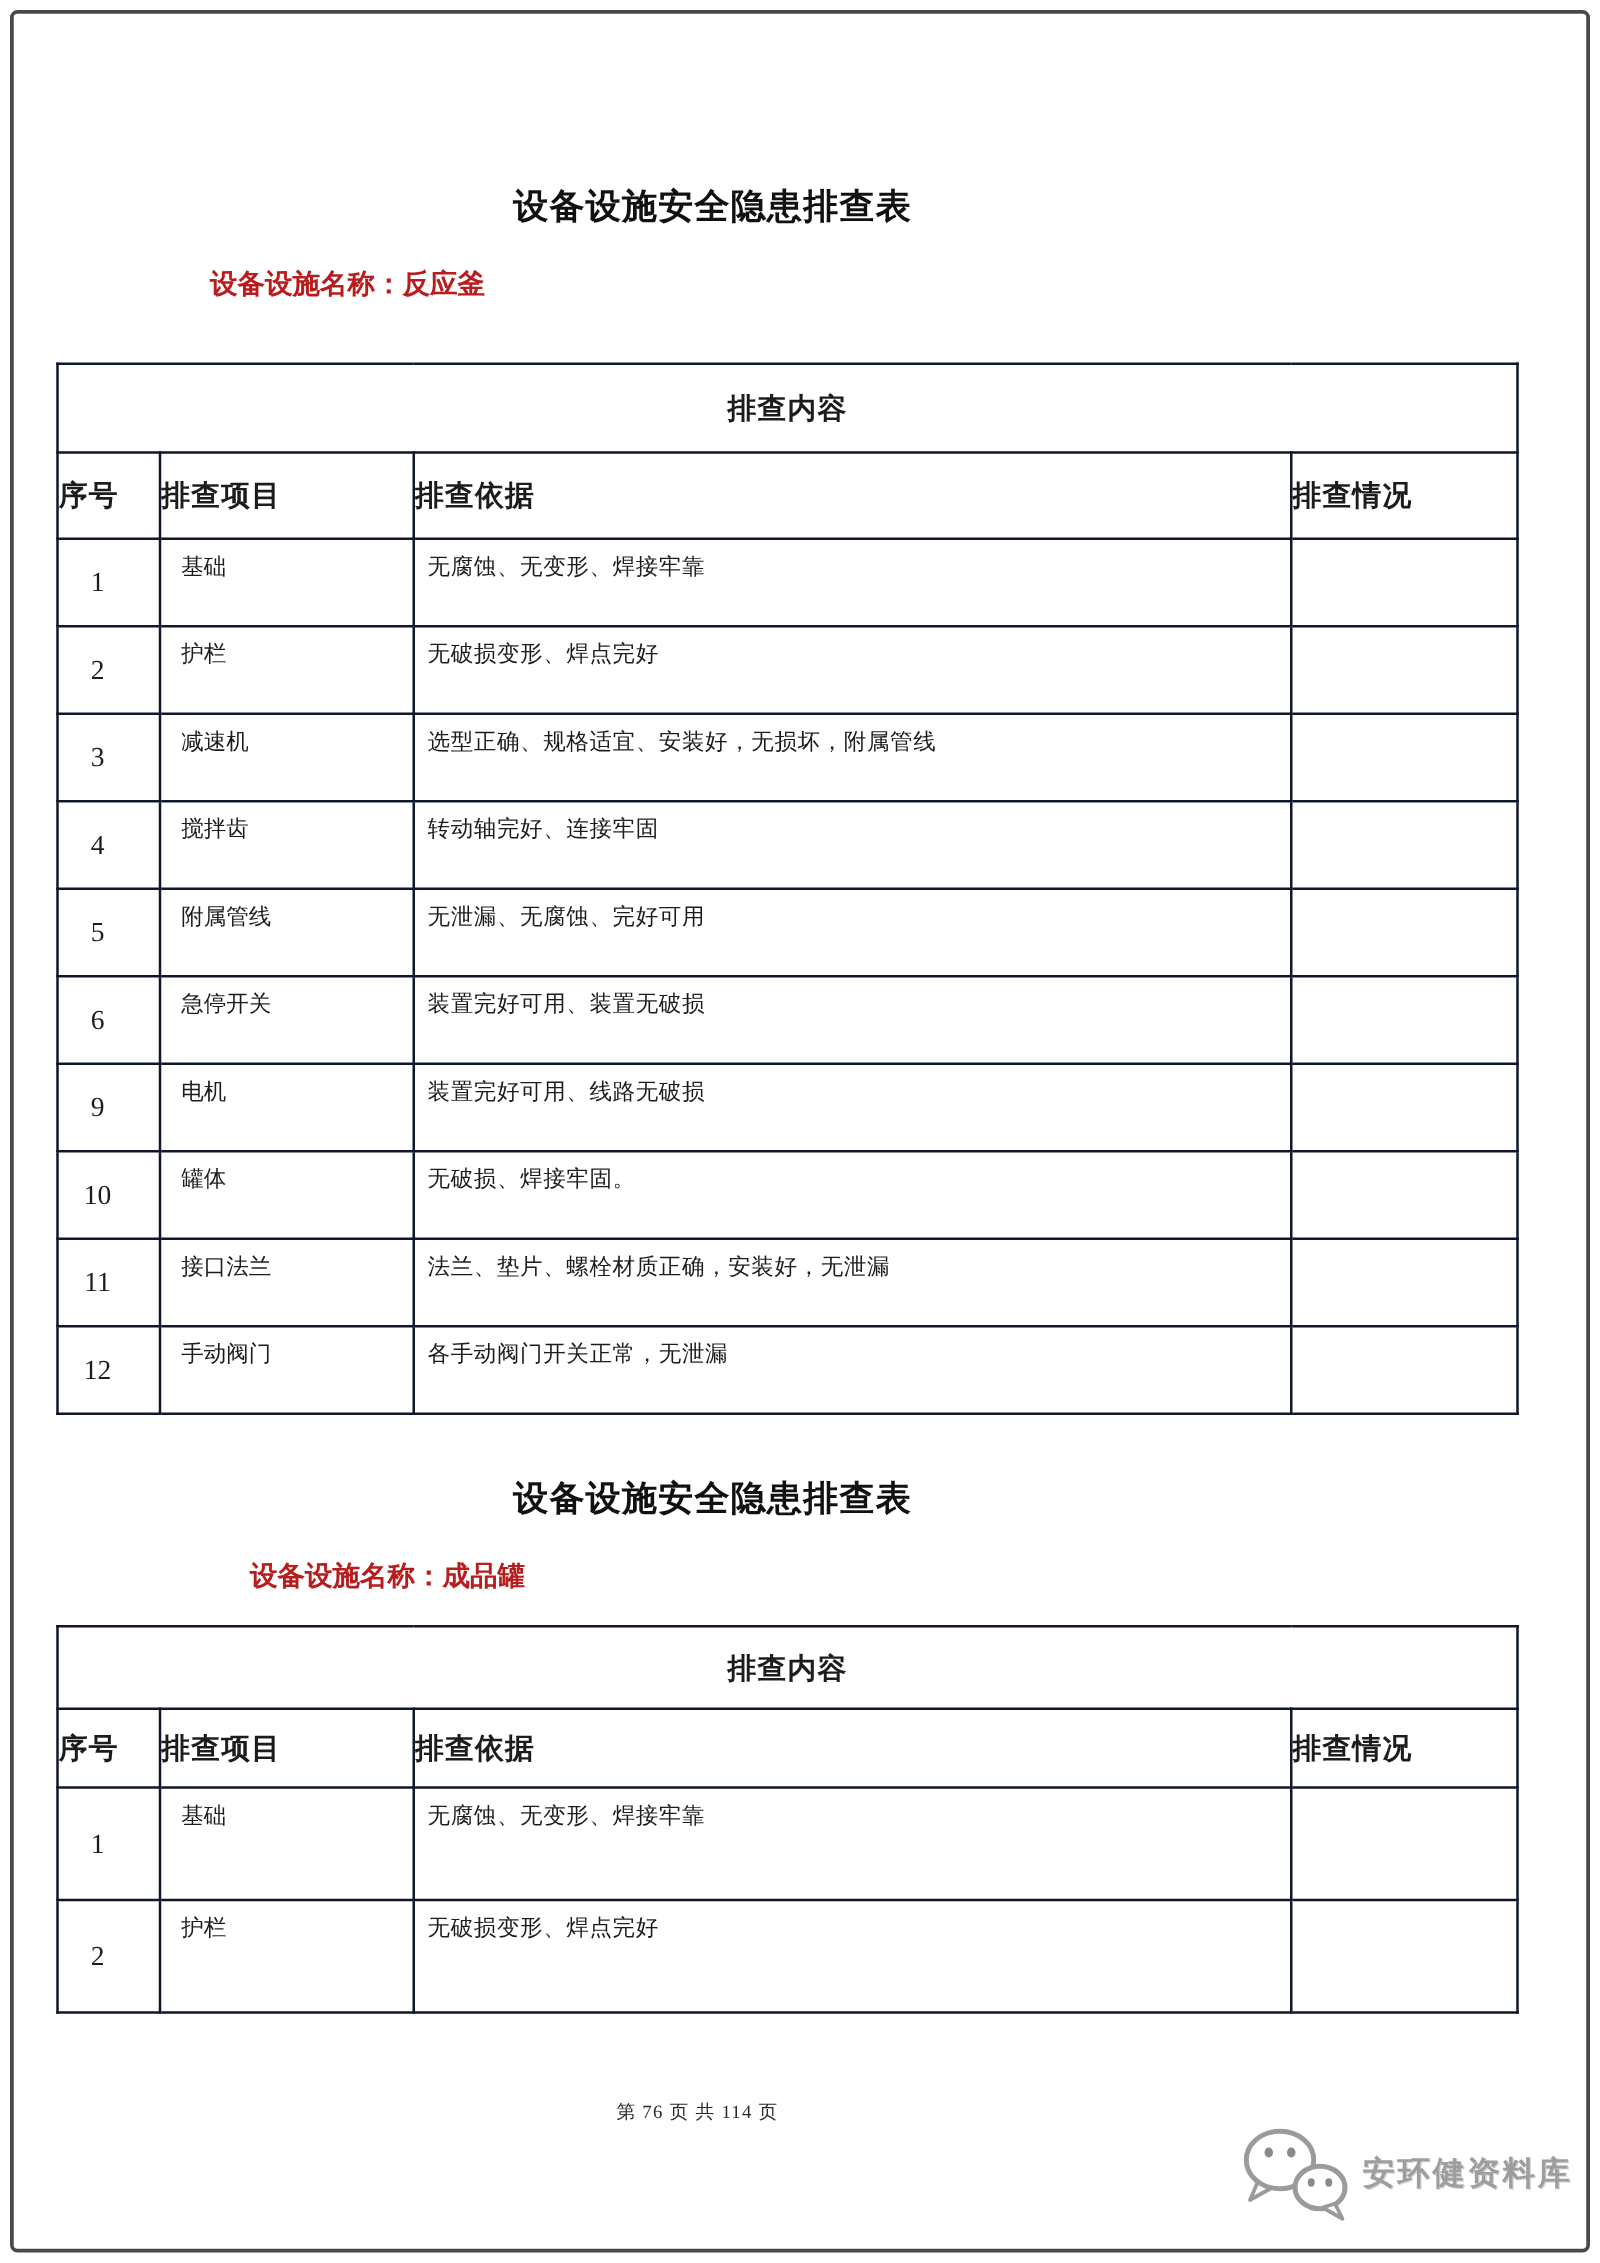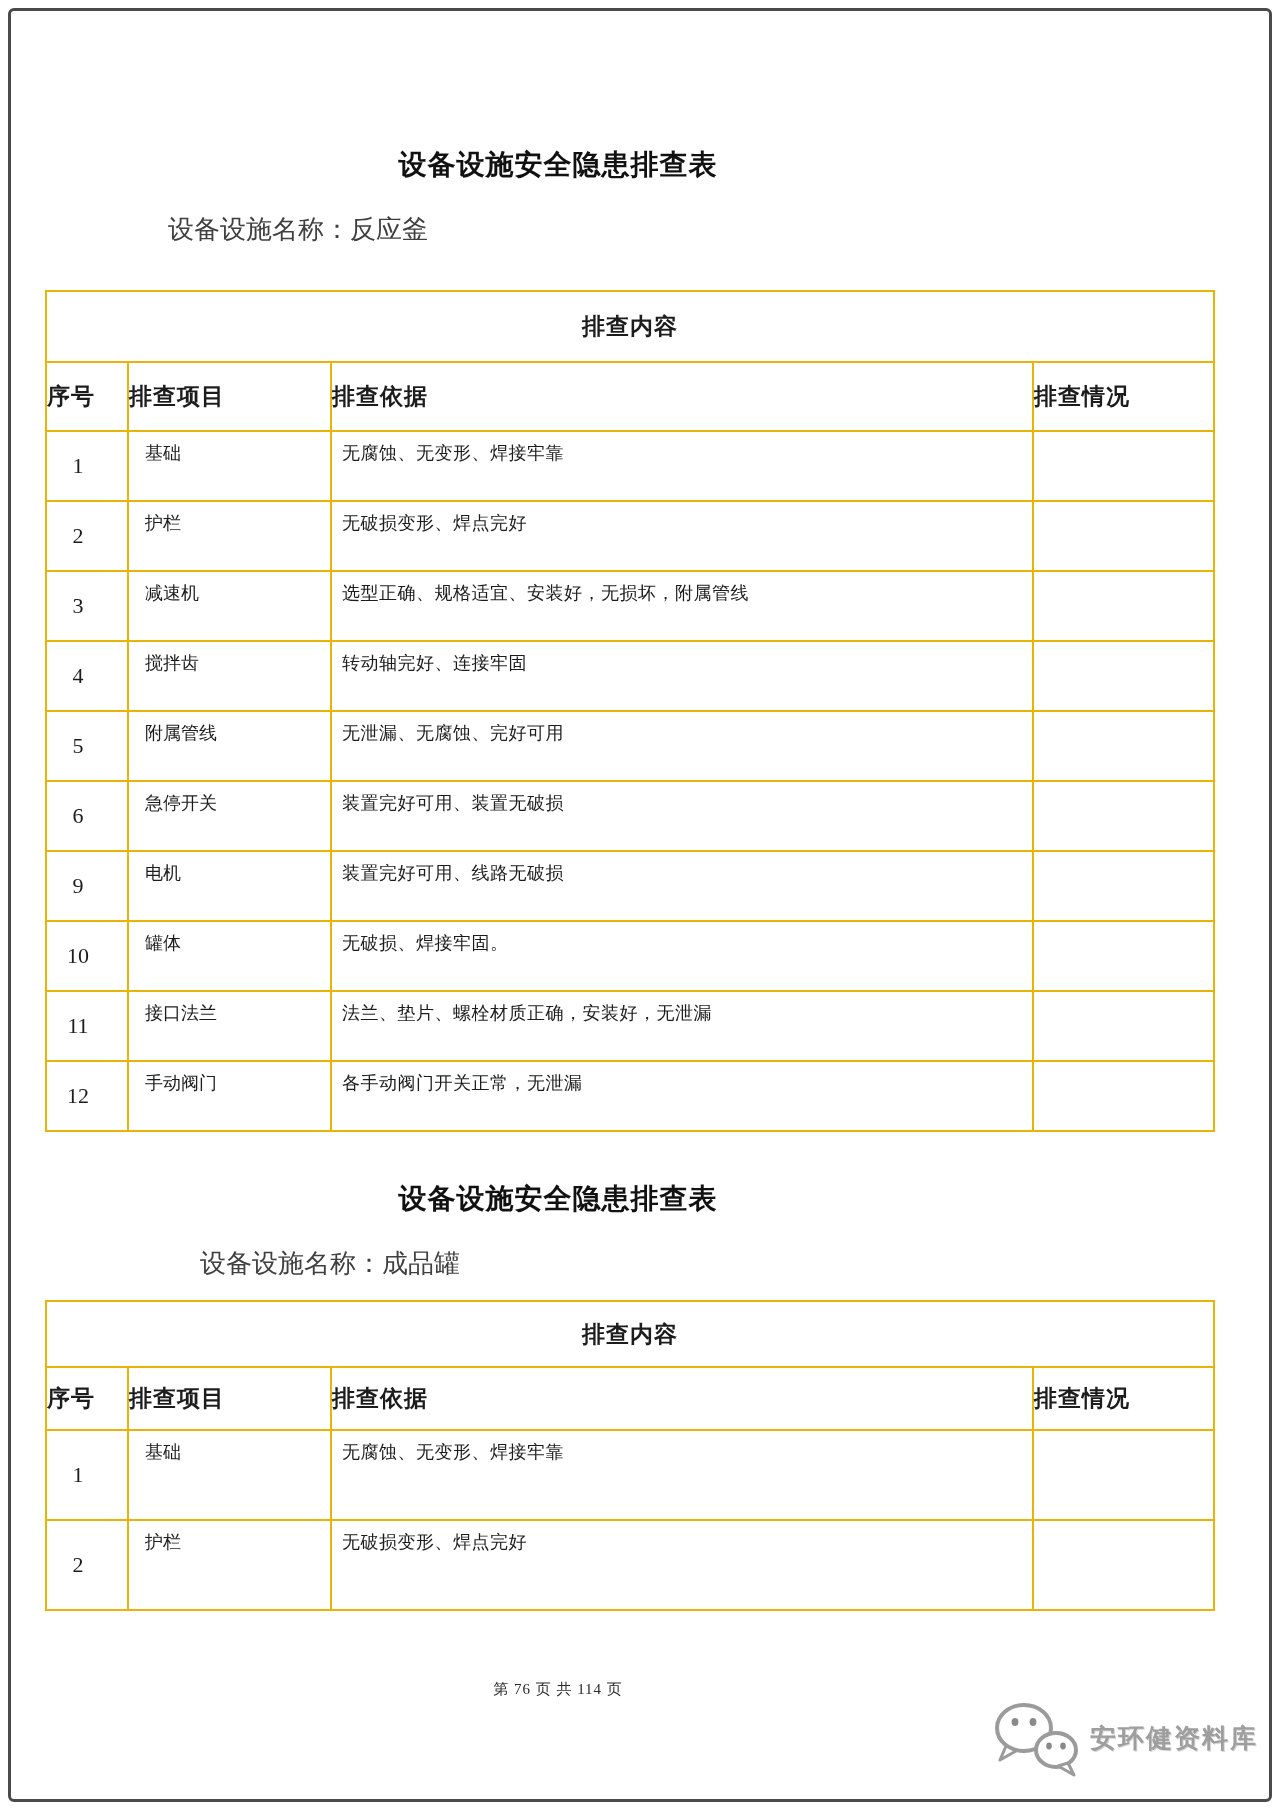--- a/index.html
+++ b/index.html
@@ -11,45 +11,45 @@
     position: relative;
     overflow: hidden;
   }
   .page-frame {
     position: absolute; inset: 8px;
     border: 3px solid #4a4a4a;
     border-radius: 6px;
     pointer-events: none;
   }
   .doc-title {
-    position: absolute; left: 0; width: 1116px;
+    position: absolute; left: 12px; width: 1116px;
     text-align: center;
     font-size: 28px; font-weight: bold;
     letter-spacing: 1px;
     color: #111;
   }
   .doc-title.t1 { top: 146px; }
   .doc-title.t2 { top: 1180px; }
   .equip-line {
     position: absolute; left: 168px;
-    font-size: 26px; font-weight: normal;
-    color: #404040;
+    font-size: 22px; font-weight: bold;
+    color: #b91c1c;
   }
   .equip-line.s1 { top: 212px; }
   .equip-line.s2 { top: 1246px; margin-left: 32px; }
   table.inspect {
     position: absolute; left: 45px;
     width: 1168px;
     border-collapse: collapse;
     table-layout: fixed;
   }
   table.inspect.tb1 { top: 290px; }
   table.inspect.tb2 { top: 1300px; }
   table.inspect td, table.inspect th {
-    border: 2px solid #eab308;
+    border: 2px solid #0f172a;
     background: #fff;
   }
   .banner-cell {
     text-align: center; vertical-align: middle;
     font-size: 23px; font-weight: bold;
     letter-spacing: 1px;
   }
   .tb1 .banner-row { height: 71px; }
   .tb2 .banner-row { height: 66px; }
   th.col-head {

